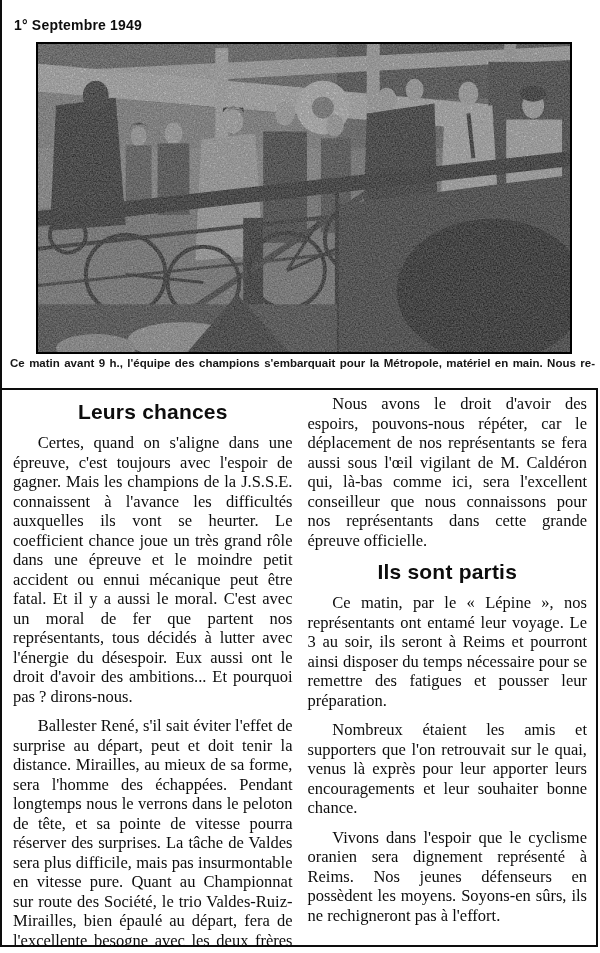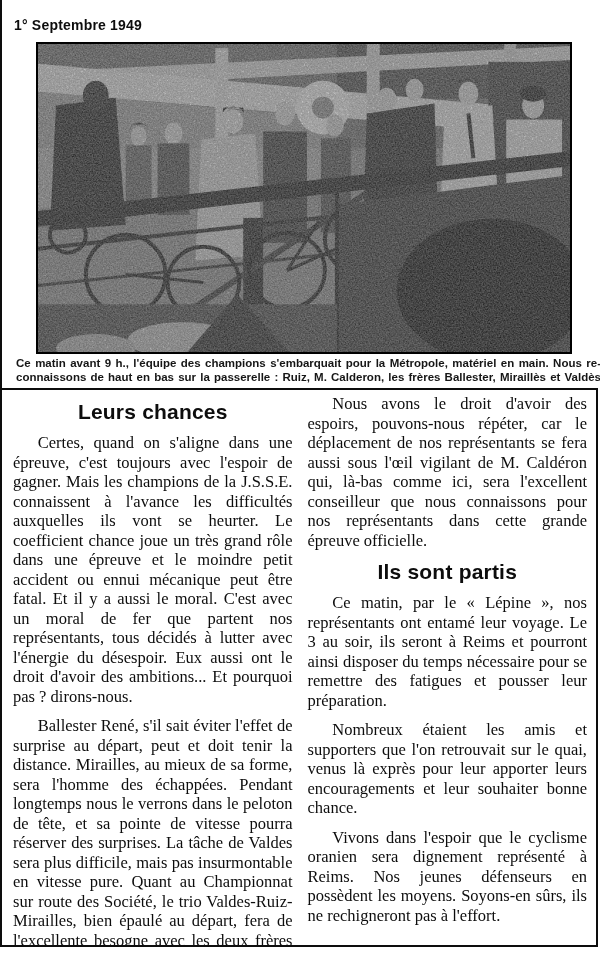--- a/index.html
+++ b/index.html
@@ -1,21 +1,21 @@
 <!DOCTYPE html>
 <html lang="fr"><head>
 <meta charset="utf-8">
 <style>
   html,body{margin:0;padding:0;background:#ffffff;}
   .page{position:relative;width:600px;height:953px;background:#ffffff;color:#0d0d0d;overflow:hidden;}
   .edge-line{position:absolute;left:0;top:0;width:2px;height:947px;background:#0d0d0d;}
   .date-line{position:absolute;left:14px;top:16px;font:bold 14px/18px "Liberation Sans",sans-serif;letter-spacing:.2px;}
   .photo-frame{position:absolute;left:36px;top:42px;width:532px;height:308px;border:2px solid #000;background:#8f8d88;overflow:hidden;}
   .photo-frame svg{display:block;filter:grayscale(1) contrast(1.06);}
-  .caption{position:absolute;left:16px;top:356px;width:585px;font:bold 11.5px/14px "Liberation Sans",sans-serif;color:#161616;}
+  .caption{position:absolute;left:10px;top:356px;width:585px;font:bold 11.5px/14px "Liberation Sans",sans-serif;color:#161616;}
   .caption .cap-line{text-align:justify;text-align-last:justify;}
   .article-box{position:absolute;left:0;top:388px;width:594px;height:555px;border:2px solid #0d0d0d;box-sizing:content-box;overflow:hidden;}
   .cols{display:flex;gap:15px;padding:4px 9px 0 11px;}
   .col{width:280px;font:16.5px/19.5px "Liberation Serif",serif;text-align:justify;}
   .col p{margin:0 0 10px;text-indent:1.5em;}
   .col h2{font:bold 21px/24px "Liberation Sans",sans-serif;text-align:center;margin:6px 0 9px;letter-spacing:.2px;}
   .col h2.second{}
 </style>
 </head>
 <body>
@@ -122,21 +122,20 @@
       <ellipse cx="212" cy="301" rx="30" ry="12" fill="#8f8d85"></ellipse>
       <polygon points="150,310 200,252 252,310" fill="#3a3936"></polygon>
 
       <rect x="0" y="0" width="534" height="310" filter="url(#grainDark)" opacity="0.42"></rect>
       <rect x="0" y="0" width="534" height="310" filter="url(#grainLight)" opacity="0.30"></rect>
     </svg>
   </figure>
 
   <div class="caption">
     <div class="cap-line">Ce matin avant 9 h., l'équipe des champions s'embarquait pour la Métropole, matériel en main. Nous re-</div>
-    <div class="cap-line">connaissons de haut en bas sur la passerelle : Ruiz, M. Calderon, les frères Ballester, Miraillès et Valdès</div>
   </div>
 
   <div class="article-box">
     <div class="cols">
 
       <div class="col">
         <h2>Leurs chances</h2>
         <p>Certes, quand on s'aligne dans une épreuve, c'est toujours avec l'espoir de gagner. Mais les champions de la J.S.S.E. connaissent à l'avance les difficultés auxquelles ils vont se heurter. Le coefficient chance joue un très grand rôle dans une épreuve et le moindre petit accident ou ennui mécanique peut être fatal. Et il y a aussi le moral. C'est avec un moral de fer que partent nos représentants, tous décidés à lutter avec l'énergie du désespoir. Eux aussi ont le droit d'avoir des ambitions... Et pourquoi pas ? dirons-nous.</p>
         <p>Ballester René, s'il sait éviter l'effet de surprise au départ, peut et doit tenir la distance. Mirailles, au mieux de sa forme, sera l'homme des échappées. Pendant longtemps nous le verrons dans le peloton de tête, et sa pointe de vitesse pourra réserver des surprises. La tâche de Valdes sera plus difficile, mais pas insurmontable en vitesse pure. Quant au Championnat sur route des Société, le trio Valdes-Ruiz-Mirailles, bien épaulé au départ, fera de l'excellente besogne avec les deux frères Ballester.</p>
       </div>

